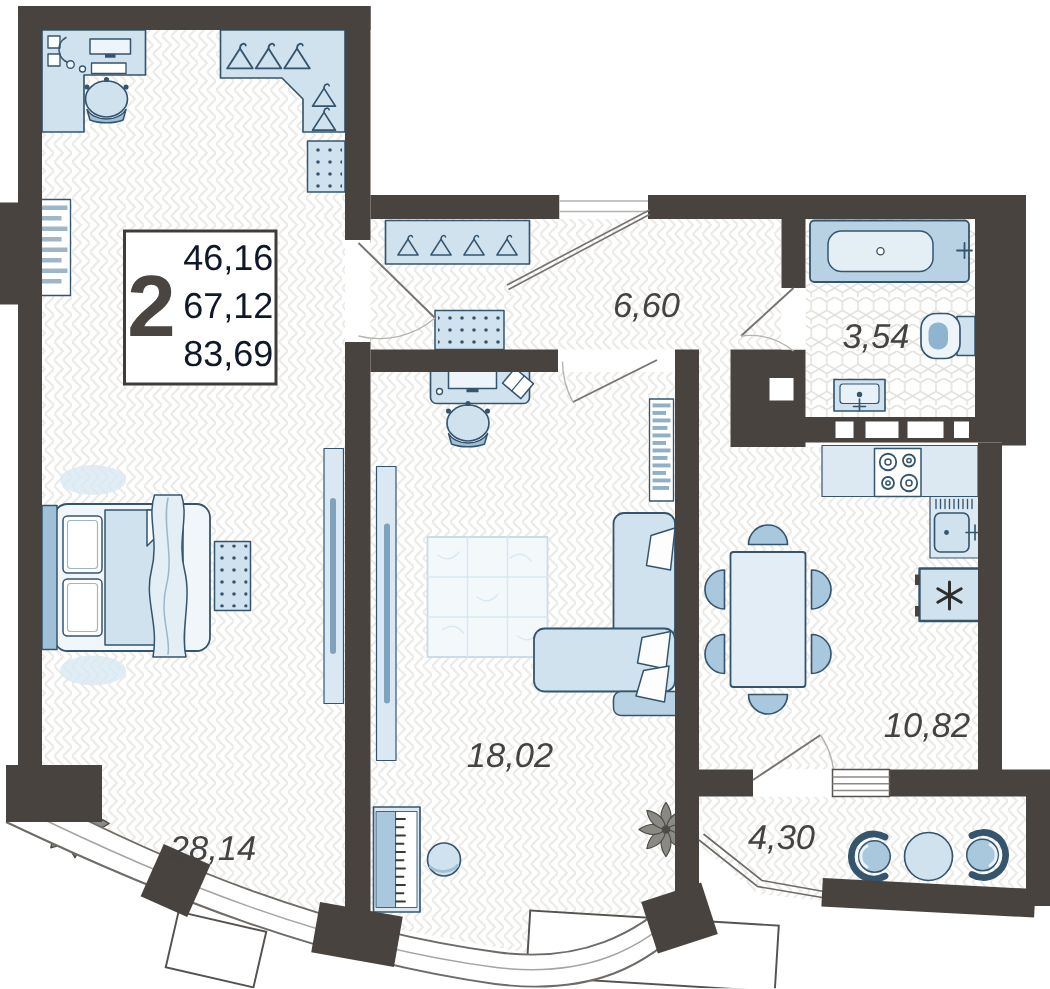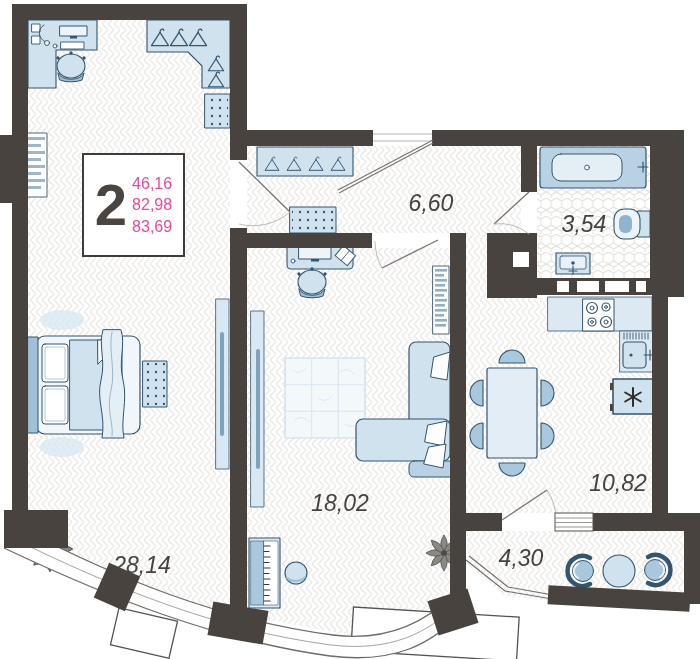--- a/index.html
+++ b/index.html
@@ -3,22 +3,22 @@
 <meta charset="utf-8">
 <style>
   html,body{margin:0;padding:0;background:#ffffff;}
   .canvas{position:relative;width:700px;height:659px;background:#fff;overflow:hidden;
           font-family:"Liberation Sans",sans-serif;}
   .canvas svg{position:absolute;left:0;top:0;}
   .info-box{position:absolute;left:82px;top:153px;width:103px;height:104px;
             background:#fff;border:2px solid #403c39;box-sizing:border-box;
             display:flex;align-items:center;justify-content:center;gap:5px;}
   .info-box .rooms{font-size:58px;font-weight:600;color:#4a4540;line-height:0.9;}
-  .info-box .areas{display:flex;flex-direction:column;color:#ec4899;
-                   font-size:16px;font-weight:500;line-height:1.32;}
+  .info-box .areas{display:flex;flex-direction:column;color:#0f172a;
+                   font-size:24px;font-weight:500;line-height:1.32;}
   text.arealbl{font-family:"Liberation Sans",sans-serif;font-style:italic;
                font-size:23px;fill:#454341;}
 </style>
 </head>
 <body>
 
 <div class="canvas">
 <svg width="700" height="659" viewBox="0 0 700 659">
 <defs>
   <pattern id="herr" width="12" height="12" patternUnits="userSpaceOnUse" patternTransform="rotate(90)">
@@ -399,17 +399,17 @@
   <text class="arealbl" x="584" y="232">3,54</text>
   <text class="arealbl" x="618" y="491">10,82</text>
   <text class="arealbl" x="521" y="566">4,30</text>
 </g>
 </svg>
 
 <div class="info-box">
   <div class="rooms">2</div>
   <div class="areas">
     <div>46,16</div>
-    <div>82,98</div>
+    <div>67,12</div>
     <div>83,69</div>
   </div>
 </div>
 </div>
 
 </body></html>

